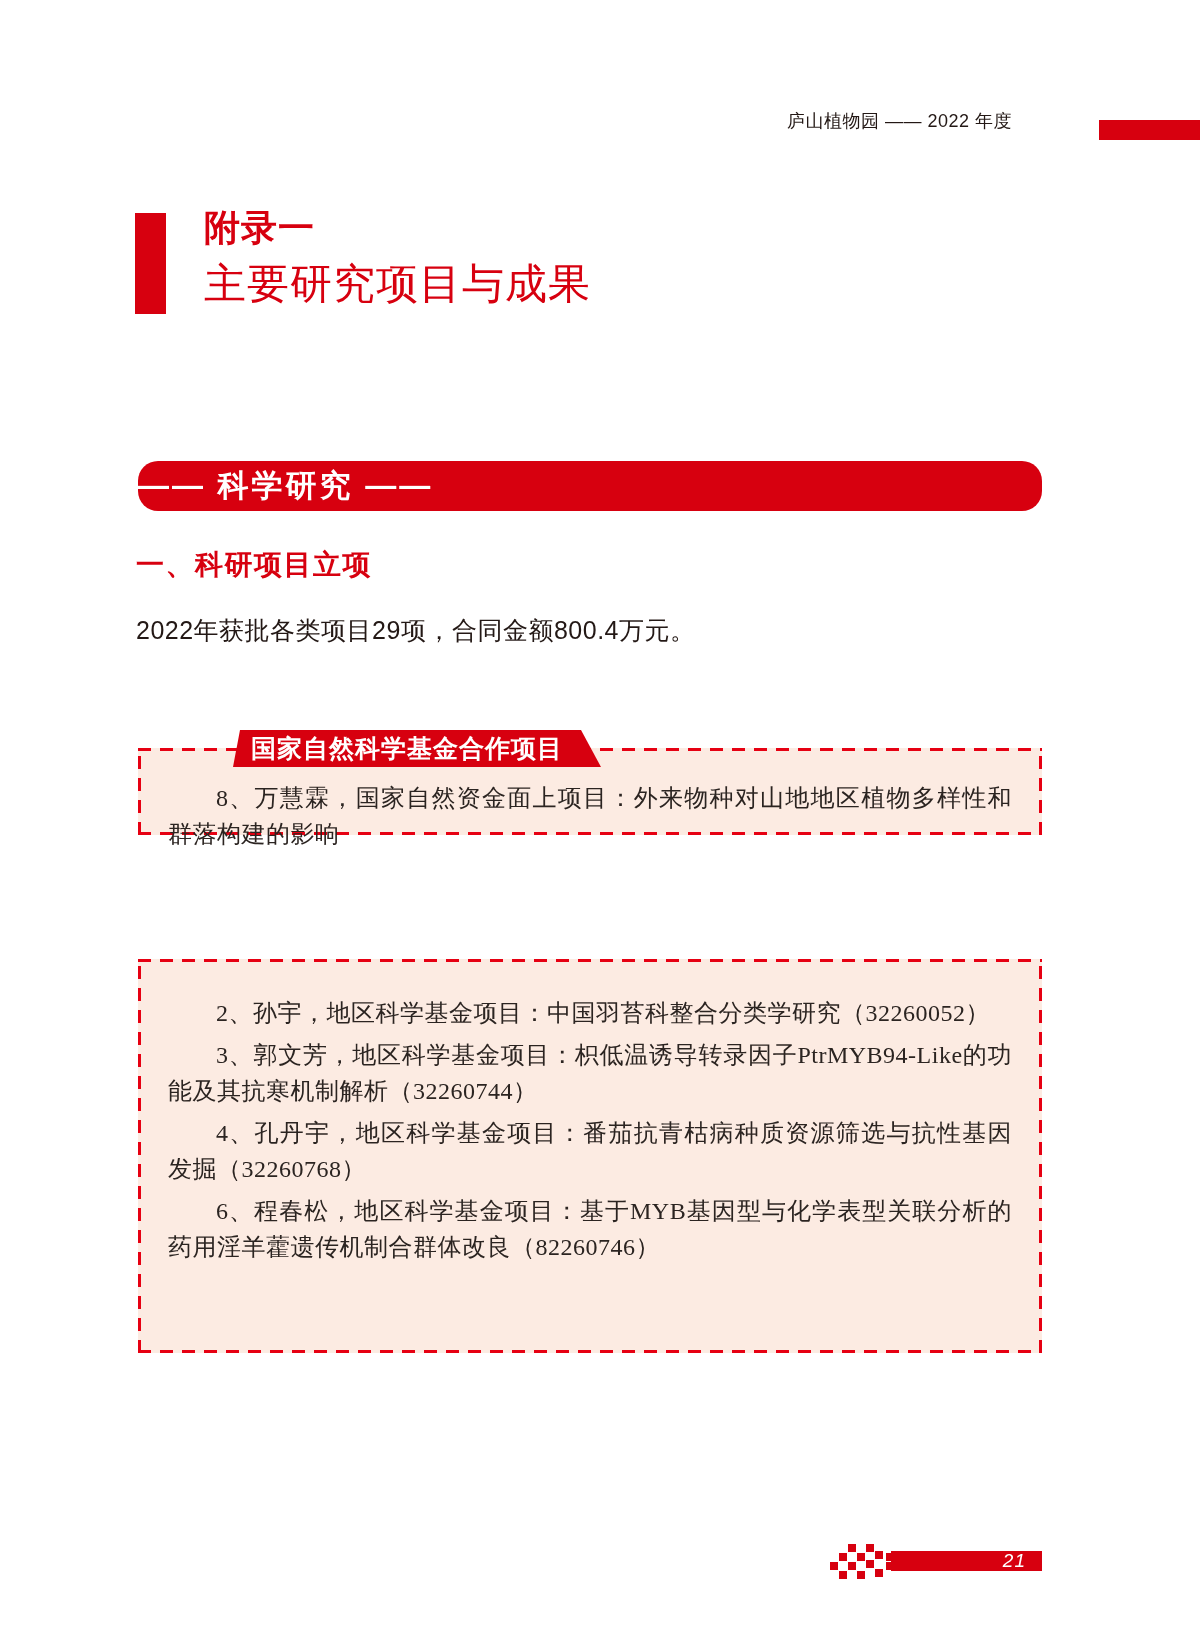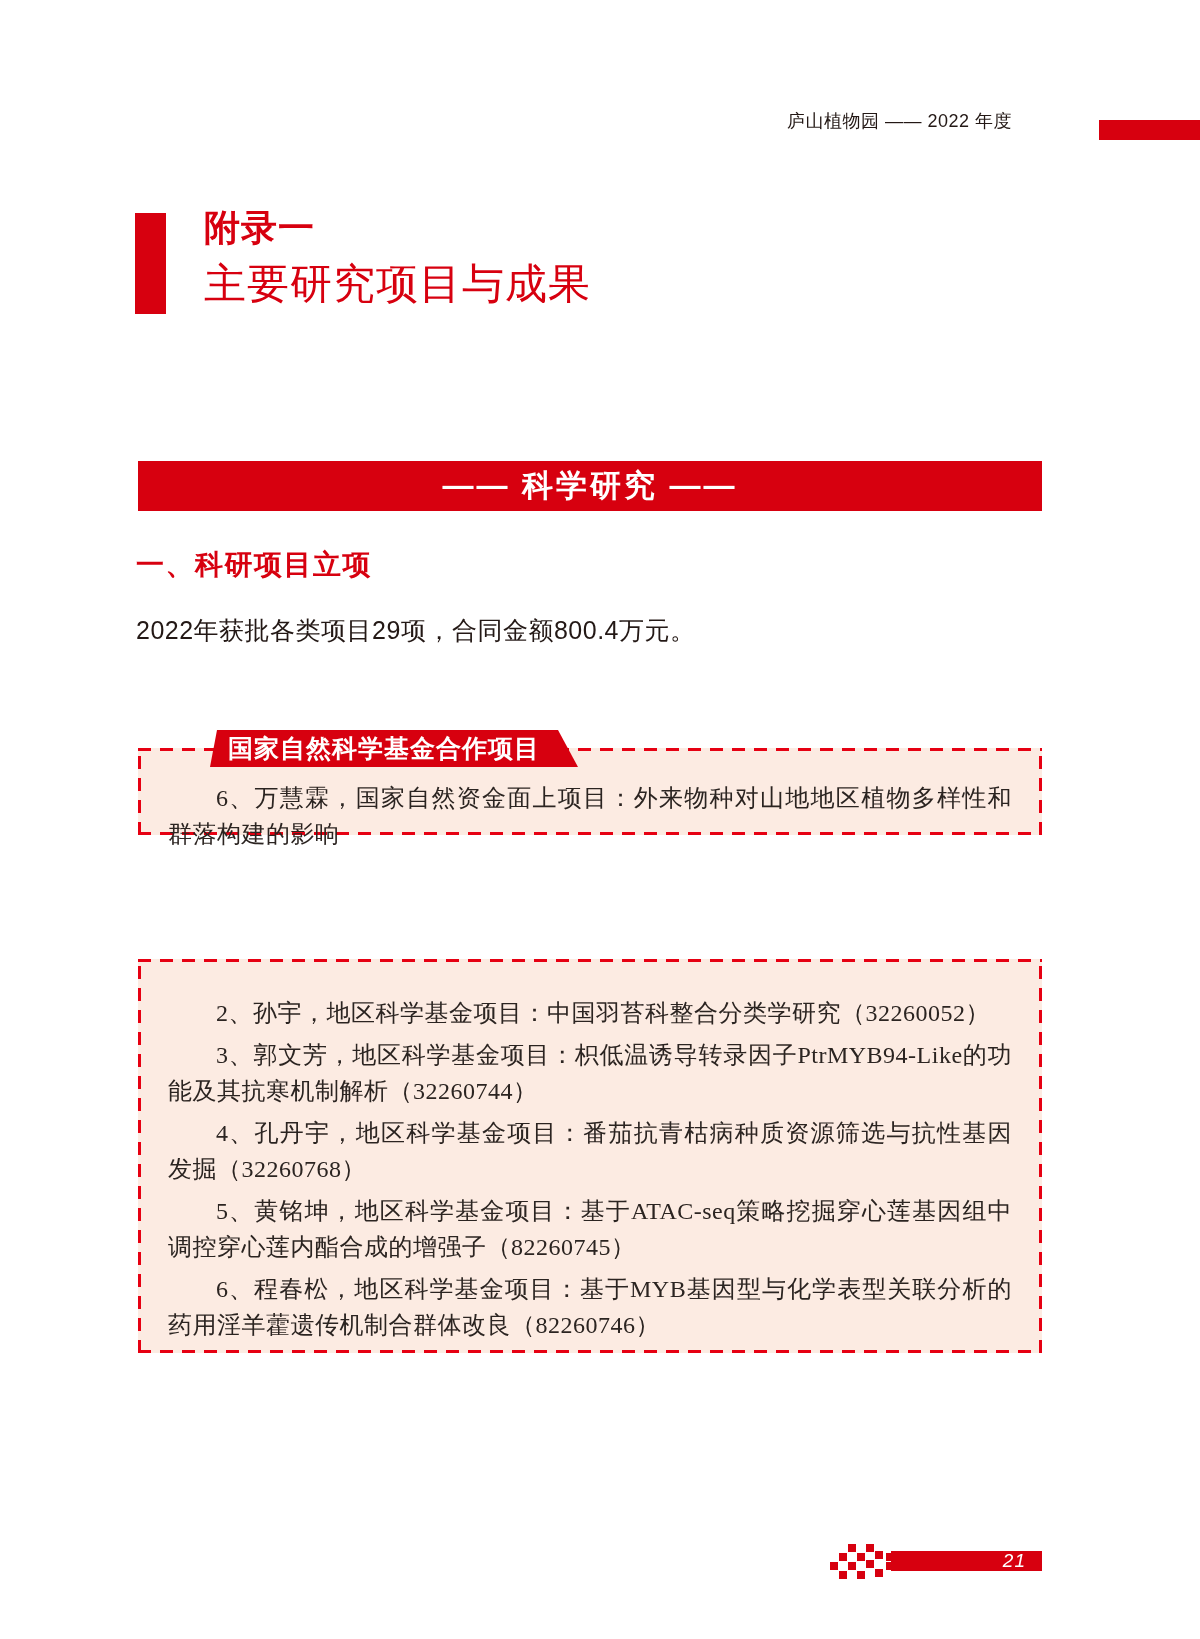--- a/index.html
+++ b/index.html
@@ -26,22 +26,22 @@
     background:#d7000f;
   }
   .appendix-titles { position:absolute; left:204px; top:197px; color:#d7000f; }
   .appendix-label { font-size:36px; font-weight:bold; line-height:52px; letter-spacing:1px;font-family:Liberation Mono, monospace; }
   .appendix-title { font-size:42px; font-weight:normal; line-height:54px; letter-spacing:1px; }
 
   
   .science-banner {
     position:absolute; left:138px; top:453px; width:904px; height:50px;
     background:#d7000f; color:#ffffff;
-    display:flex; align-items:center; justify-content:center;
-    font-size:31px; font-weight:bold; letter-spacing:3px;
+    display:flex; align-items:center; justify-content:flex-start;
+    font-size:31px; font-weight:bold; letter-spacing:3px;border-radius:20px;
   }
 
   
   .section-heading {
     position:absolute; left:136px; top:538px;
     font-size:28px; font-weight:bold; color:#d7000f; letter-spacing:1.5px;
   }
   .section-intro {
     position:absolute; left:136px; top:606px;
     font-size:25px; color:#231815; letter-spacing:0.5px;
@@ -57,21 +57,21 @@
       repeating-linear-gradient(0deg,  #e60012 0 13px, rgba(0,0,0,0) 13px 22px),
       repeating-linear-gradient(0deg,  #e60012 0 13px, rgba(0,0,0,0) 13px 22px);
     background-size:100% 3px, 100% 3px, 3px 100%, 3px 100%;
     background-position:0 0, 0 100%, 0 0, 100% 0;
     background-repeat:no-repeat;
   }
   .fund-box.box1 { top:740px; height:87px; }
   .fund-box.box2 { top:951px; height:394px; }
 
   .fund-tag {
-    position:absolute; left:72px; top:-18px; height:37px; z-index:2;
+    position:absolute; left:95px; top:-18px; height:37px; z-index:2;
     background:#d7000f; color:#ffffff;
     font-size:25px; font-weight:bold; line-height:37px; letter-spacing:1px;
     padding:0 38px 0 18px;
     clip-path:polygon(7px 0, calc(100% - 20px) 0, 100% 100%, 0 100%);
   }
 
   .fund-items {
     position:absolute; left:30px; right:30px;
     font-family:"Liberation Serif", serif;
     font-size:24px; color:#2b2421;
@@ -110,30 +110,29 @@
   <div class="science-banner">
     <span>—— 科学研究 ——</span>
   </div>
 
   <div class="section-heading">一、科研项目立项</div>
   <div class="section-intro">2022年获批各类项目29项，合同金额800.4万元。</div>
 
   <div class="fund-box box1">
     <div class="fund-tag">国家自然科学基金合作项目</div>
     <div class="fund-items">
-      <p>6、万慧霖，国家自然资金面上项目：外来物种对山地地区植物多样性和群落构建的影响</p>
+      <p>8、万慧霖，国家自然资金面上项目：外来物种对山地地区植物多样性和群落构建的影响</p>
     </div>
   </div>
 
   <div class="fund-box box2">
     <div class="fund-items">
       <p>2、孙宇，地区科学基金项目：中国羽苔科整合分类学研究（32260052）</p>
       <p>3、郭文芳，地区科学基金项目：枳低温诱导转录因子PtrMYB94-Like的功能及其抗寒机制解析（32260744）</p>
       <p>4、孔丹宇，地区科学基金项目：番茄抗青枯病种质资源筛选与抗性基因发掘（32260768）</p>
-      <p>5、黄铭坤，地区科学基金项目：基于ATAC-seq策略挖掘穿心莲基因组中调控穿心莲内酯合成的增强子（82260745）</p>
       <p>6、程春松，地区科学基金项目：基于MYB基因型与化学表型关联分析的药用淫羊藿遗传机制合群体改良（82260746）</p>
     </div>
   </div>
 
   <div class="footer-deco">
     <svg width="64" height="35" viewBox="0 0 64 35" xmlns="http://www.w3.org/2000/svg">
       <g fill="#d7000f">
         <rect x="18" y="0" width="8" height="8"></rect>
           <rect x="36" y="0" width="8" height="8"></rect>
         <rect x="9" y="9" width="8" height="8"></rect>

